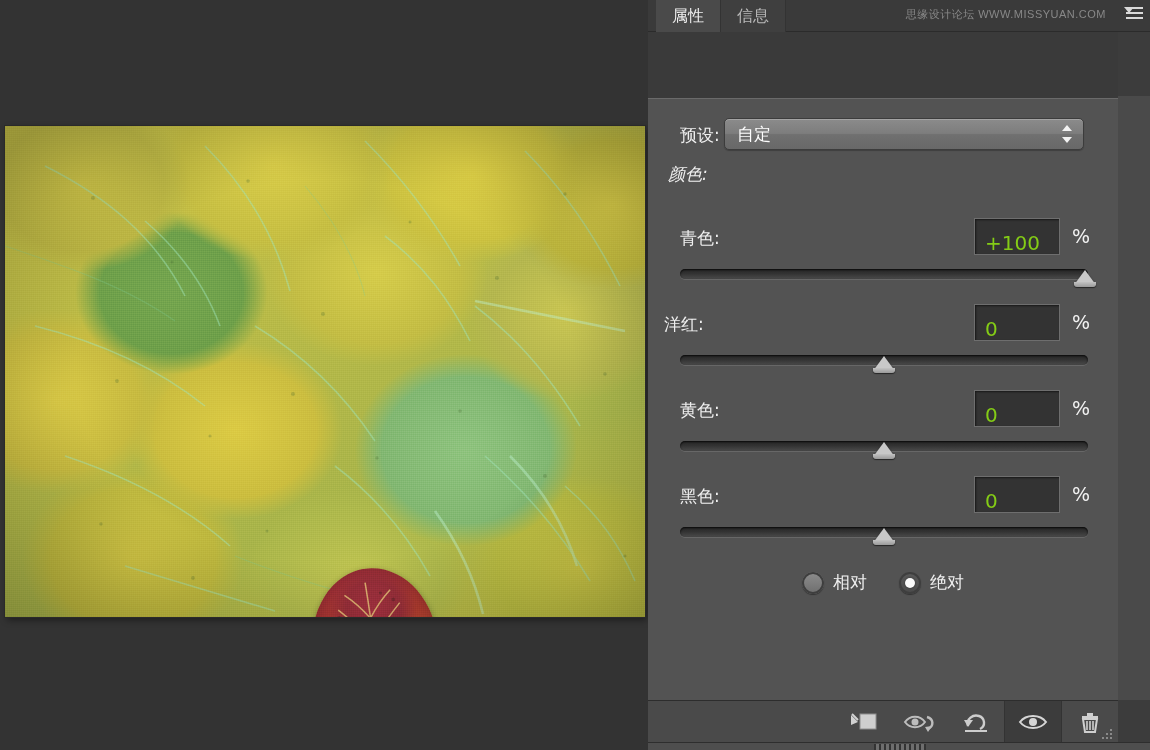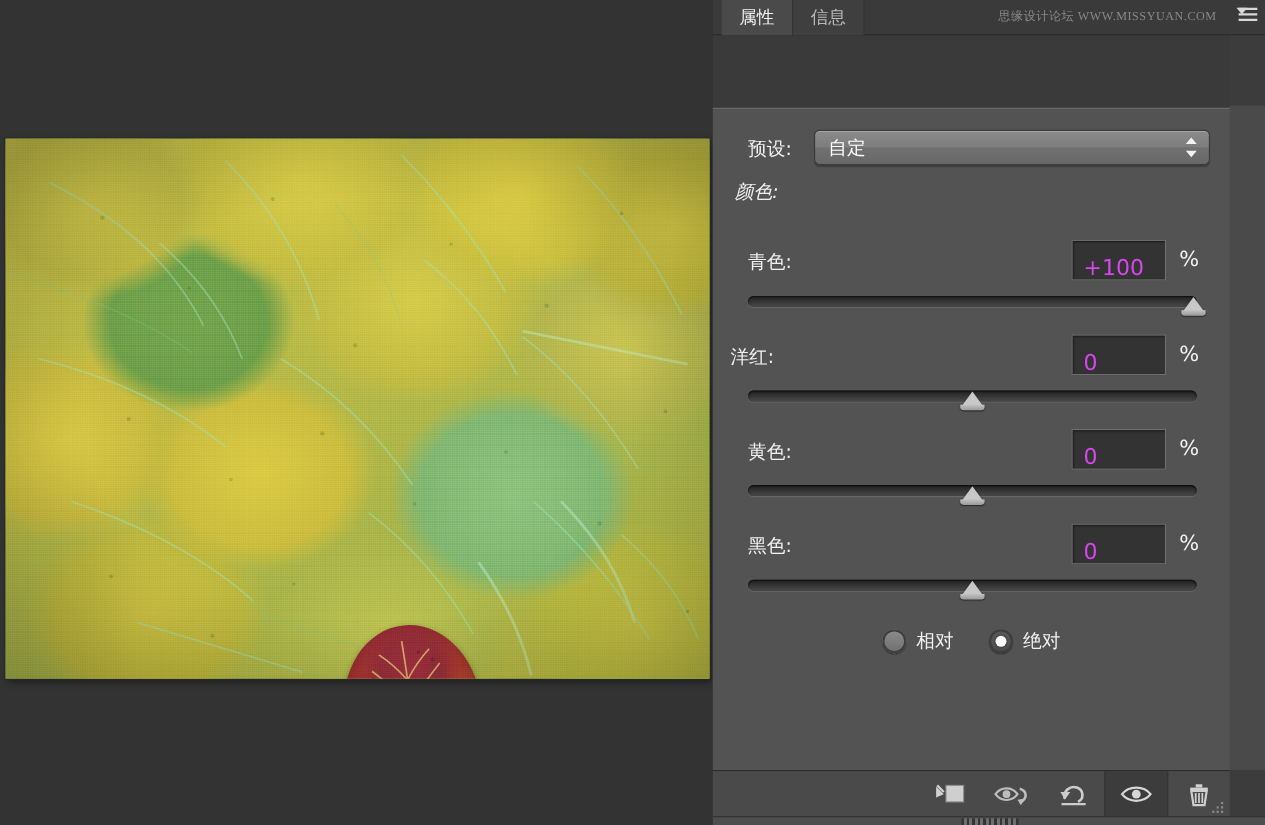--- a/index.html
+++ b/index.html
@@ -159,21 +159,21 @@
     border-left: 1px solid #333;
     border-right: 1px solid #333;
   }
   .watermark {
     position: absolute;
     right: 44px;
     top: 7px;
     font-size: 11px;
     color: #888;
     letter-spacing: 0.5px;
-    font-family: Liberation Serif, serif;
+    font-family: Liberation Sans, sans-serif;
     white-space: nowrap;
     user-select: none;
   }
   .panel-menu-btn {
     position: absolute;
     right: 6px; top: 4px;
     width: 22px; height: 20px;
     cursor: pointer;
   }
 
@@ -303,21 +303,21 @@
     background: #333333;
     border: 1px solid #6e6e6e;
     box-shadow: inset 1px 1px 2px rgba(0,0,0,0.55);
     display: flex;
     align-items: center;
     box-sizing: border-box;
     cursor: text;
   }
   .valbox span {
     font-size: 20px;
-    color: #d946ef;
+    color: #84cc16;
     padding-left: 10px;
     user-select: none;
     margin-top: 12px;
   }
   .pct {
     position: absolute;
     font-size: 19px;
     color: #f2f2f2;
     user-select: none;
   }
@@ -567,21 +567,21 @@
             </g>
           <polygon points="2,3 12,3 7,9" fill="#d9d9d9"></polygon>
         </svg>
       </div>
     </div>
 
 
     <div class="panel-body">
 
       <div class="field-label" style="left:20px; top:25px;margin-left:12px;">预设:</div>
-      <div class="select" style="left:92px; top:19px; width:360px;">
+      <div class="select" style="left:76px; top:19px; width:360px;">
         <span class="sel-text">自定</span>
         <span class="stepper">
             <span class="up"></span>
             <span class="dn"></span>
           </span>
       </div>
 
       <div class="field-label" style="left:20px; top:64px;font-style:italic;">颜色:</div>
 
       <div class="field-label" style="left:32px; top:128px;">青色:</div>

